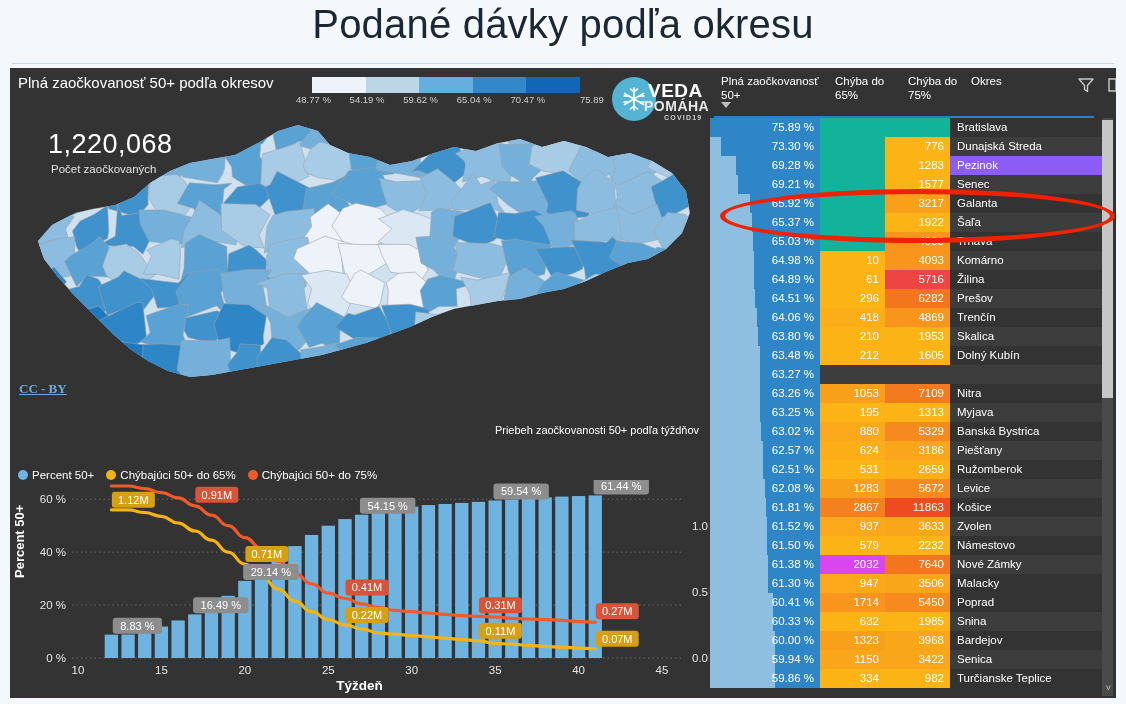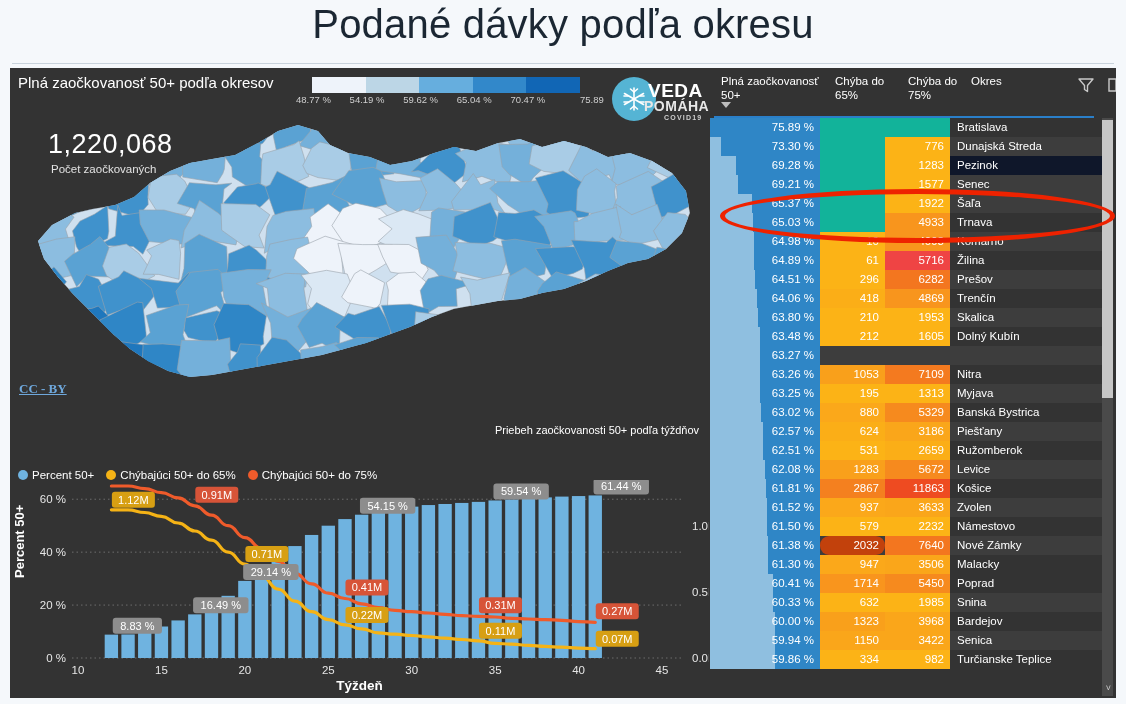--- a/index.html
+++ b/index.html
@@ -566,31 +566,37 @@
             <div class="c-n1" style="background: rgb(18, 179, 154);"></div>
             <div class="c-n2" style="background: rgb(18, 179, 154);"></div>
             <div class="c-name">Bratislava</div>
           </div>
           <div class="trow" style="background: rgb(61, 61, 61);">
             <div class="c-pct" style="background: linear-gradient(to right, rgb(143, 191, 224) 0%, rgb(143, 191, 224) 10%, rgb(47, 134, 198) 10%, rgb(47, 134, 198) 100%);">73.30 %</div>
             <div class="c-n1" style="background: rgb(18, 179, 154);"></div>
             <div class="c-n2" style="background: rgb(252, 179, 22);">776</div>
             <div class="c-name">Dunajská Streda</div>
           </div>
-          <div class="trow" style="background: #0f172a;">
+          <div class="trow" style="background: #8b5cf6;">
             <div class="c-pct" style="background: linear-gradient(to right, rgb(143, 191, 224) 0%, rgb(143, 191, 224) 24%, rgb(47, 134, 198) 24%, rgb(47, 134, 198) 100%);">69.28 %</div>
             <div class="c-n1" style="background: rgb(18, 179, 154);"></div>
             <div class="c-n2" style="background: rgb(252, 179, 22);">1283</div>
             <div class="c-name">Pezinok</div>
           </div>
           <div class="trow" style="background: rgb(61, 61, 61);">
             <div class="c-pct" style="background: linear-gradient(to right, rgb(143, 191, 224) 0%, rgb(143, 191, 224) 25%, rgb(47, 134, 198) 25%, rgb(47, 134, 198) 100%);">69.21 %</div>
             <div class="c-n1" style="background: rgb(18, 179, 154);"></div>
             <div class="c-n2" style="background: rgb(252, 179, 22);">1577</div>
             <div class="c-name">Senec</div>
+          </div>
+          <div class="trow" style="background: rgb(51, 51, 51);">
+            <div class="c-pct" style="background: linear-gradient(to right, rgb(143, 191, 224) 0%, rgb(143, 191, 224) 36%, rgb(47, 134, 198) 36%, rgb(47, 134, 198) 100%);">65.92 %</div>
+            <div class="c-n1" style="background: rgb(18, 179, 154);"></div>
+            <div class="c-n2" style="background: rgb(249, 160, 27);">3217</div>
+            <div class="c-name">Galanta</div>
           </div>
           <div class="trow" style="background: rgb(61, 61, 61);">
             <div class="c-pct" style="background: linear-gradient(to right, rgb(143, 191, 224) 0%, rgb(143, 191, 224) 38%, rgb(47, 134, 198) 38%, rgb(47, 134, 198) 100%);">65.37 %</div>
             <div class="c-n1" style="background: rgb(18, 179, 154);"></div>
             <div class="c-n2" style="background: rgb(252, 179, 22);">1922</div>
             <div class="c-name">Šaľa</div>
           </div>
           <div class="trow" style="background: rgb(51, 51, 51);">
             <div class="c-pct" style="background: linear-gradient(to right, rgb(143, 191, 224) 0%, rgb(143, 191, 224) 39%, rgb(47, 134, 198) 39%, rgb(47, 134, 198) 100%);">65.03 %</div>
             <div class="c-n1" style="background: rgb(18, 179, 154);"></div>
@@ -688,21 +694,21 @@
             <div class="c-name">Zvolen</div>
           </div>
           <div class="trow" style="background: rgb(51, 51, 51);">
             <div class="c-pct" style="background: linear-gradient(to right, rgb(143, 191, 224) 0%, rgb(143, 191, 224) 52%, rgb(47, 134, 198) 52%, rgb(47, 134, 198) 100%);">61.50 %</div>
             <div class="c-n1" style="background: rgb(252, 179, 22);">579</div>
             <div class="c-n2" style="background: rgb(252, 179, 22);">2232</div>
             <div class="c-name">Námestovo</div>
           </div>
           <div class="trow" style="background: rgb(61, 61, 61);">
             <div class="c-pct" style="background: linear-gradient(to right, rgb(143, 191, 224) 0%, rgb(143, 191, 224) 53%, rgb(47, 134, 198) 53%, rgb(47, 134, 198) 100%);">61.38 %</div>
-            <div class="c-n1" style="background: #c2410c; border-radius: 9px;">2032</div>
+            <div class="c-n1" style="background: #d946ef;">2032</div>
             <div class="c-n2" style="background: rgb(243, 118, 31);">7640</div>
             <div class="c-name">Nové Zámky</div>
           </div>
           <div class="trow" style="background: rgb(51, 51, 51);">
             <div class="c-pct" style="background: linear-gradient(to right, rgb(143, 191, 224) 0%, rgb(143, 191, 224) 53%, rgb(47, 134, 198) 53%, rgb(47, 134, 198) 100%);">61.30 %</div>
             <div class="c-n1" style="background: rgb(251, 168, 26);">947</div>
             <div class="c-n2" style="background: rgb(250, 166, 26);">3506</div>
             <div class="c-name">Malacky</div>
           </div>
           <div class="trow" style="background: rgb(51, 51, 51);">

